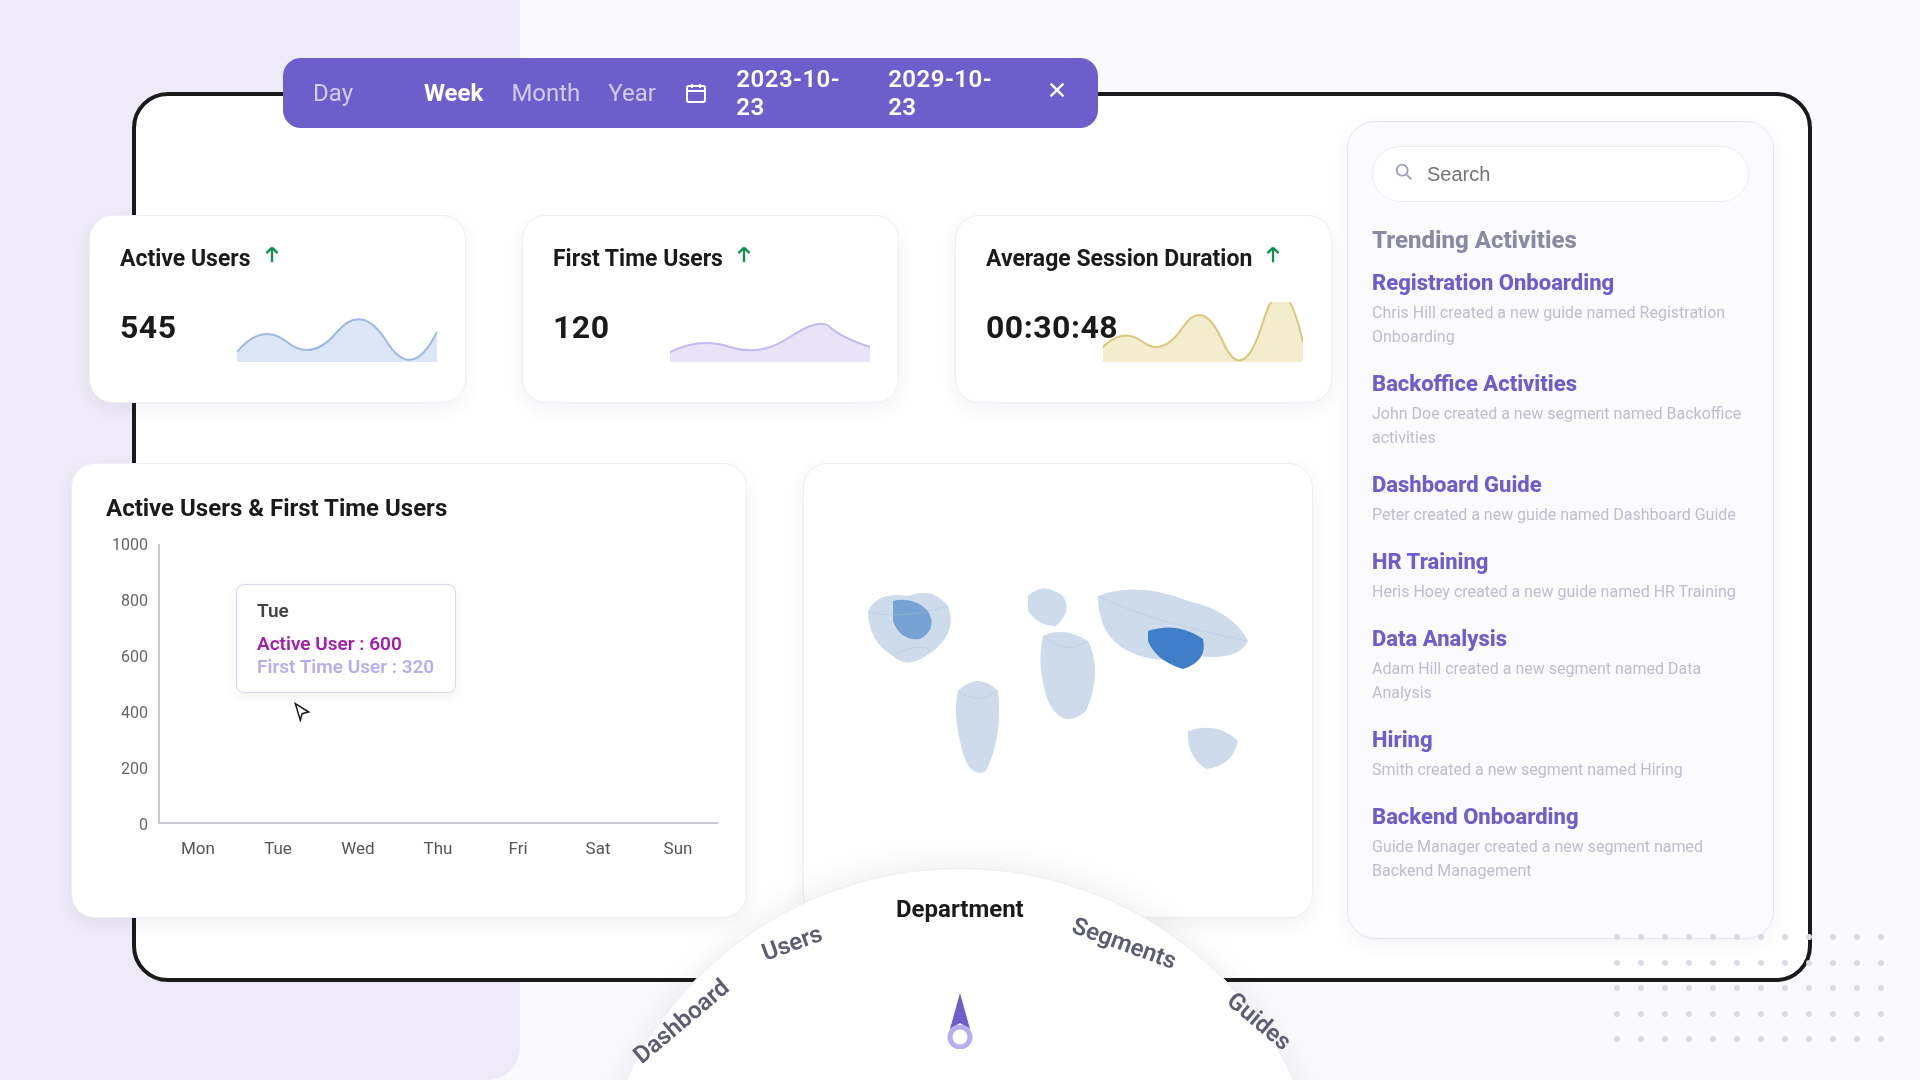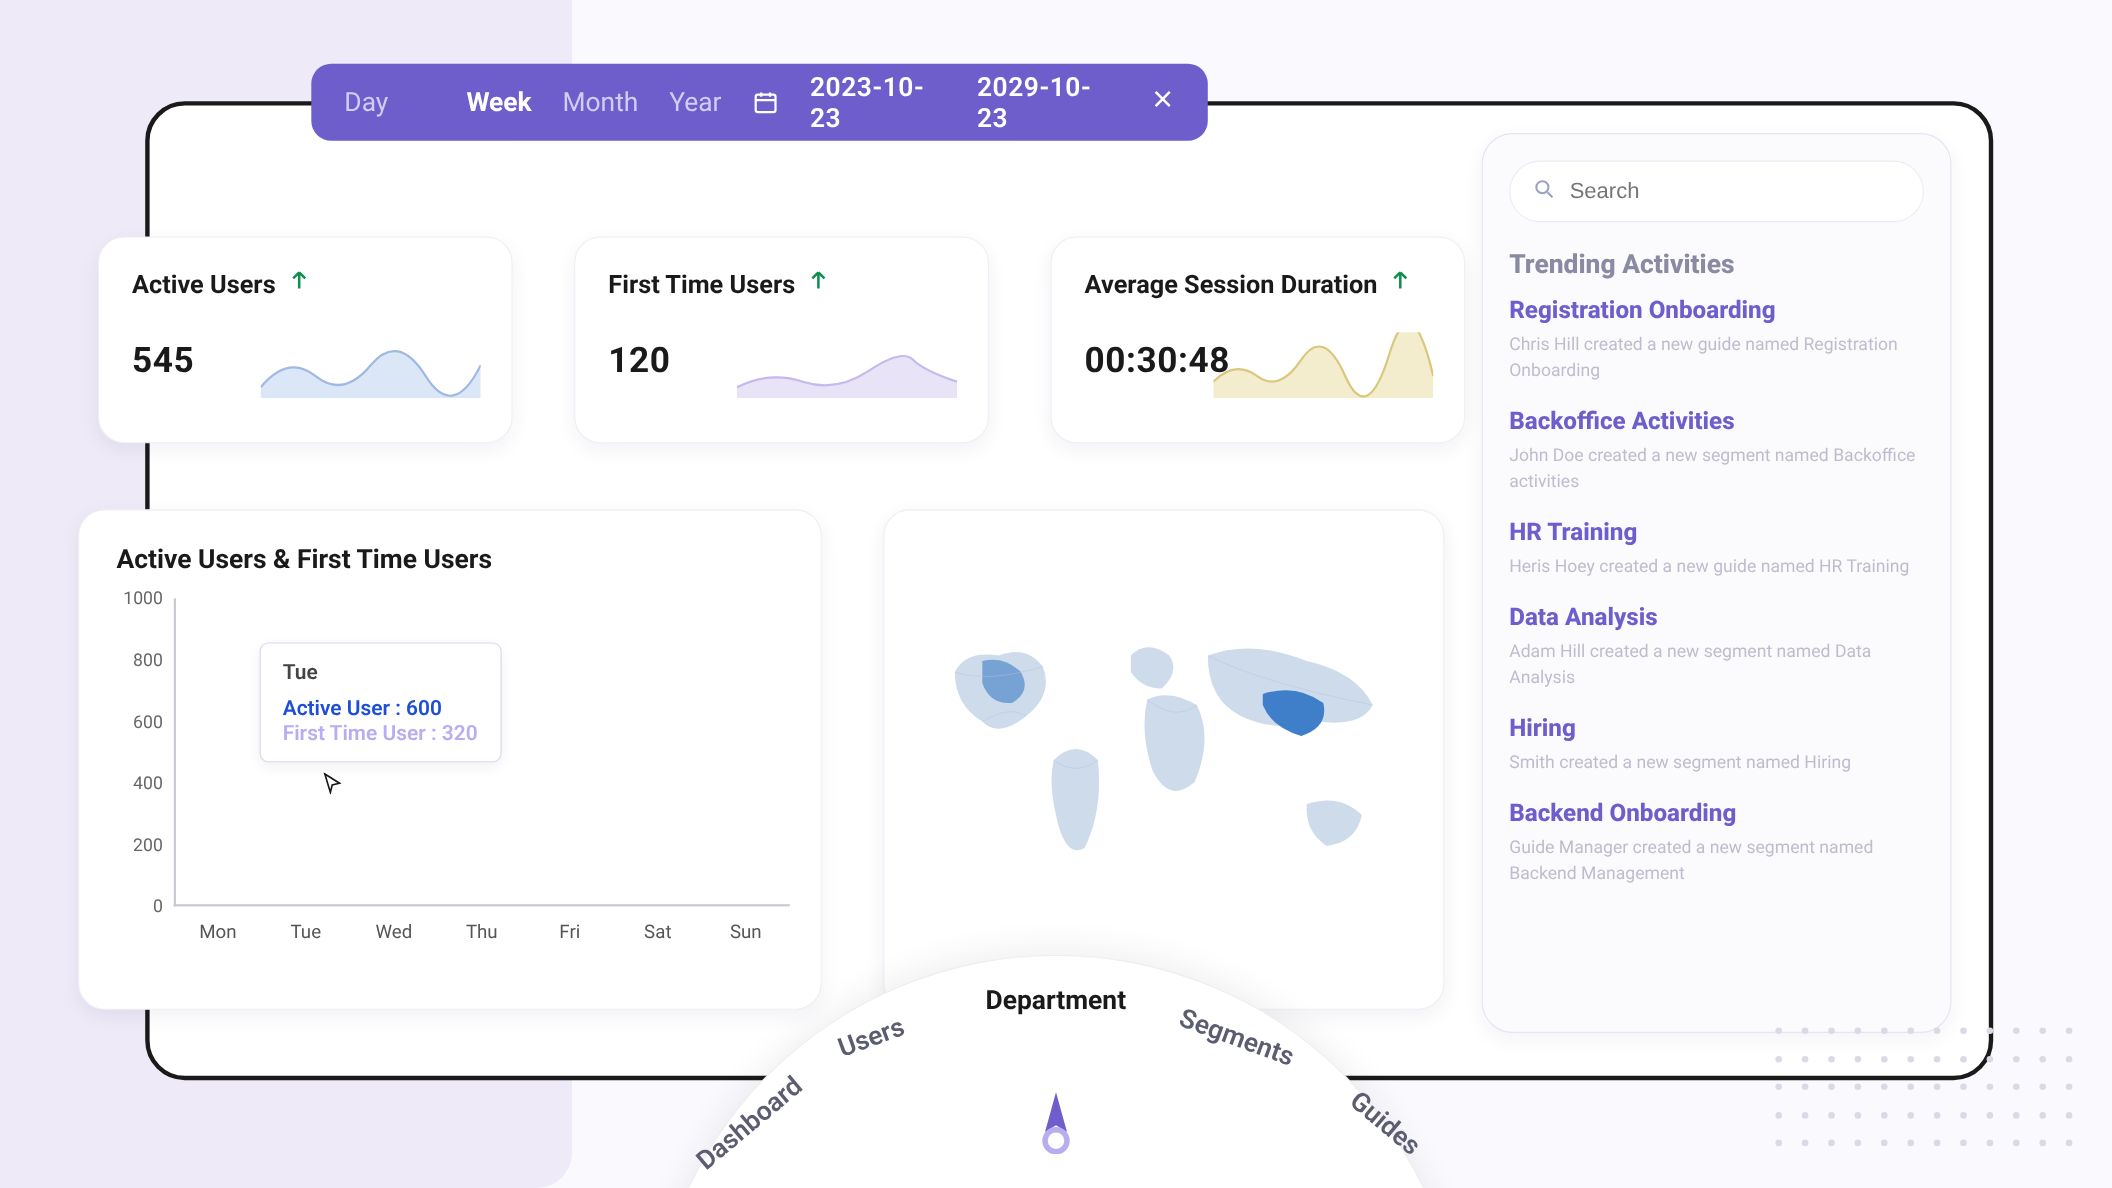--- a/index.html
+++ b/index.html
@@ -30,21 +30,21 @@
   .plot { position: absolute; left: 52px; top: 0; width: 560px; height: 280px; border-left: 2px solid #c9c9d2; border-bottom: 2px solid #c9c9d2; }
   .bars { display: flex; width: 100%; height: 100%; align-items: flex-end; padding: 0 6px; }
   .daygrp { flex: 1; display: flex; align-items: flex-end; justify-content: center; gap: 6px; }
   .bar { width: 26px; }
   .ba { background: #b7adf0; }
   .bb { background: #6e5ecb; }
   .xlabels { position: absolute; left: 52px; top: 294px; width: 560px; display: flex; }
   .xlabels span { flex: 1; text-align: center; font-size: 17px; color: #555; }
   .tooltip { position: absolute; background: #fff; border: 1px solid #d9d6ef; border-radius: 8px; padding: 14px 20px; font-size: 19px; box-shadow: 0 4px 12px rgba(0,0,0,.06); left: 130px; top: 40px; width: 220px; }
   .tooltip .day { color: #444; font-weight: 600; margin-bottom: 10px; }
-  .tooltip .au { color: #1d4ed8; font-weight: 600; }
+  .tooltip .au { color: #a21caf; font-weight: 600; }
   .tooltip .ft { color: #b7adf0; font-weight: 600; }
   .cursor-icon { position: absolute; left: 186px; top: 158px; width: 20px; height: 20px; }
   .sidepanel { position: absolute; left: 1347px; top: 121px; width: 427px; height: 818px; border: 1px solid #e6e4f2; border-radius: 28px; padding: 24px 24px 16px; background: #fbfbfe; box-shadow: 0 6px 18px rgba(30, 20, 80, 0.05); }
   .srch { background: #fff; border: 1px solid #ececf4; border-radius: 999px; height: 56px; display: flex; align-items: center; padding: 0 20px; gap: 12px; margin-bottom: 24px; }
   .srch input { border: none; outline: none; font-size: 20px; color: #7b7b93; background: transparent; width: 100%; }
   .trend-title { font-size: 24px; font-weight: 800; color: #8a8aa3; margin-bottom: 16px; }
   .act { margin-bottom: 22px; }
   .act .atitle { font-size: 22px; font-weight: 800; color: #6e5ecb; margin-bottom: 6px; cursor: pointer; }
   .act .adesc { font-size: 16px; color: #bdbdce; line-height: 1.5; }
   .wheel { position: absolute; left: 590px; top: 868px; width: 740px; height: 370px; background: #fff; border-radius: 370px 370px 0 0; border: 1px solid #eee; box-shadow: 0 -8px 30px rgba(0,0,0,.06); z-index: 20; }
@@ -241,20 +241,24 @@
   <div id="acts">
       <div class="act">
         <div class="atitle">Registration Onboarding</div>
         <div class="adesc">Chris Hill created a new guide named Registration Onboarding</div>
       </div>
       <div class="act">
         <div class="atitle">Backoffice Activities</div>
         <div class="adesc">John Doe created a new segment named Backoffice activities</div>
       </div>
       <div class="act">
+        <div class="atitle">Dashboard Guide</div>
+        <div class="adesc">Peter created a new guide named Dashboard Guide</div>
+      </div>
+      <div class="act">
         <div class="atitle">HR Training</div>
         <div class="adesc">Heris Hoey created a new guide named HR Training</div>
       </div>
       <div class="act">
         <div class="atitle">Data Analysis</div>
         <div class="adesc">Adam Hill created a new segment named Data Analysis</div>
       </div>
       <div class="act">
         <div class="atitle">Hiring</div>
         <div class="adesc">Smith created a new segment named Hiring</div>

